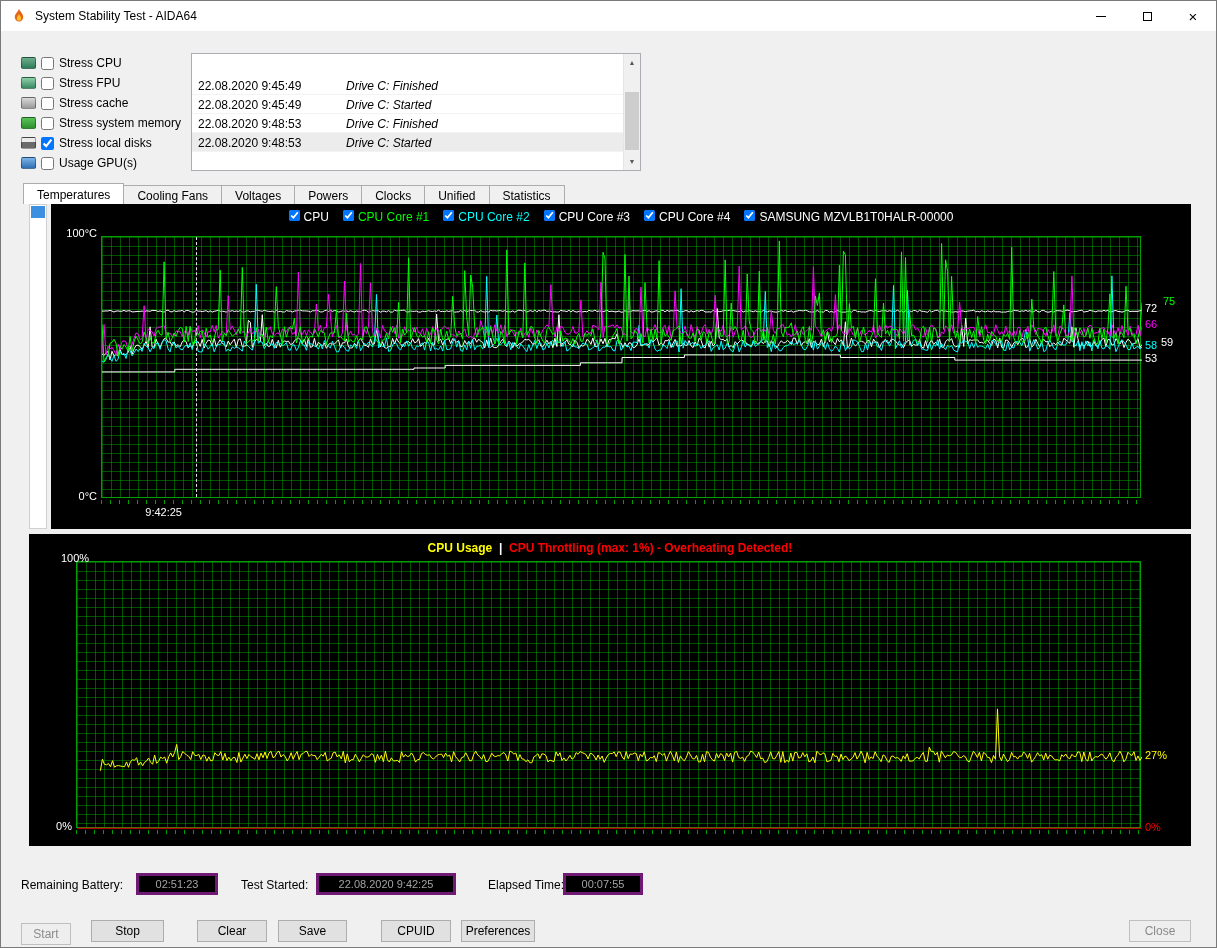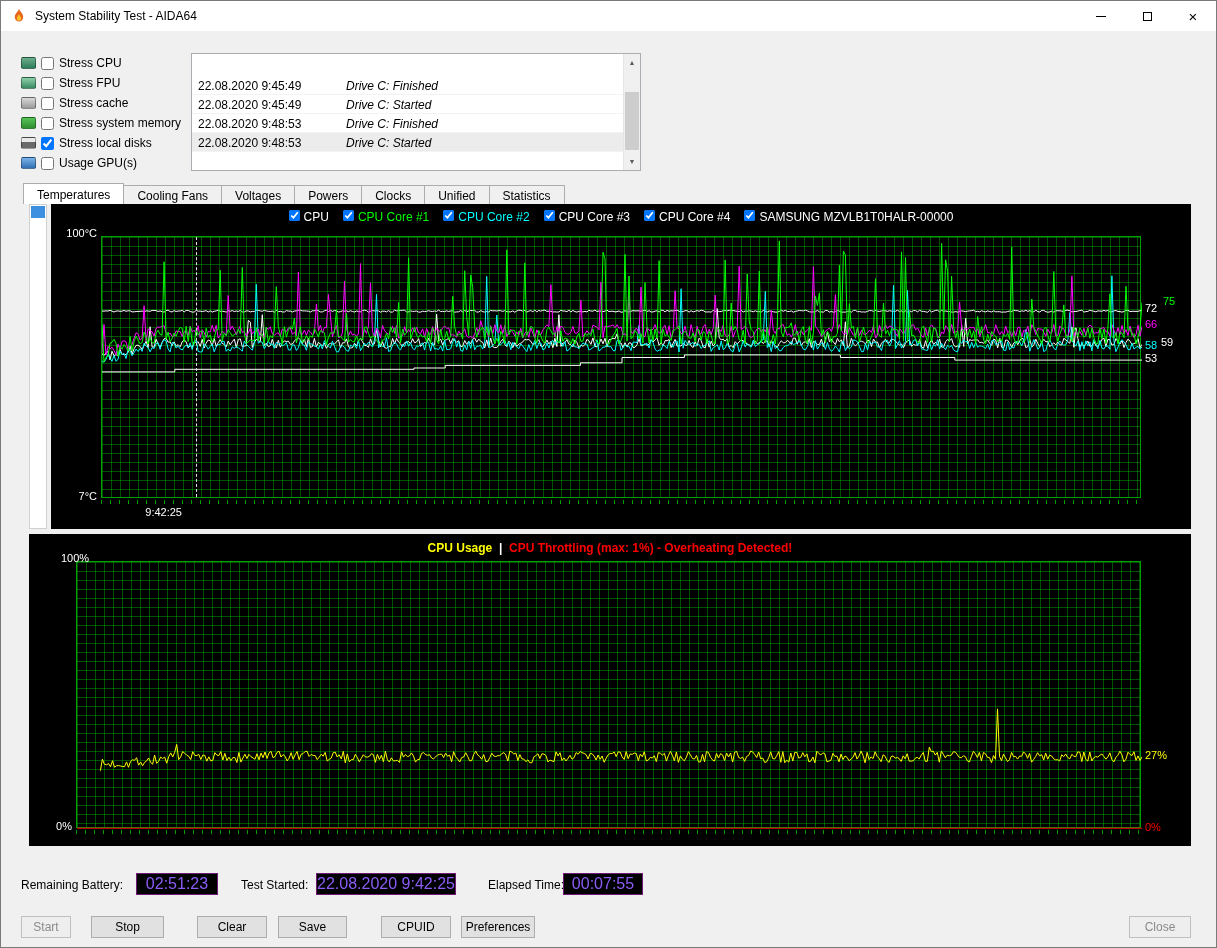--- a/index.html
+++ b/index.html
@@ -65,26 +65,26 @@
   .usage-chart .plot{left:47px;top:27px;width:1065px;height:267px;}
   .plot svg{position:absolute;left:0;top:0;}
   .axis-label{position:absolute;color:#fff;font-size:11px;}
   .rlabel{position:absolute;font-size:11px;white-space:nowrap;}
   .marker{position:absolute;top:0;bottom:0;border-left:1px dashed #e0e0e0;}
   .xticks{position:absolute;height:4px;background:repeating-linear-gradient(to right,#00a000 0 1px,transparent 1px 9px);}
   .usage-title{position:absolute;top:7px;left:0;right:0;text-align:center;font-size:12px;font-weight:bold;z-index:3;}
   
   .footer{position:relative;height:62px;margin-top:8px;}
   .f-label{position:absolute;top:24px;white-space:nowrap;}
-  .f-value{position:absolute;top:19px;height:22px;background:#000;color:#8b5cf6;border:1px solid #701a75;display:flex;align-items:center;justify-content:center;font-size:16px;}
+  .f-value{position:absolute;top:19px;height:22px;background:#000;color:#a3a3a3;border:3px solid #701a75;display:flex;align-items:center;justify-content:center;font-size:11px;}
   
   .btn-row{display:flex;align-items:center;}
   .btn{height:22px;background:#e1e1e1;border:1px solid #adadad;font-size:12px;font-family:inherit;color:#000;}
   .btn:disabled{color:#8a8a8a;background:#eeeeee;border-color:#bfbfbf;}
-  .btn-start{width:50px;}
+  .btn-start{width:50px;margin-top:7px;}
   .btn-stop{width:73px;margin-left:20px;}
   .btn-clear{width:70px;margin-left:33px;}
   .btn-save{width:69px;margin-left:11px;}
   .btn-cpuid{width:70px;margin-left:34px;}
   .btn-preferences{width:74px;margin-left:10px;}
   .btn-close{width:62px;margin-left:auto;}
 </style>
 </head>
 <body>
 
@@ -218,21 +218,21 @@
               <polyline points="0.0,74.1 2.0,74.1 4.0,73.9 6.0,74.0 8.0,73.4 10.0,74.1 12.0,75.0 14.0,74.1 16.0,73.9 18.0,74.3 20.0,74.2 22.0,73.4 24.0,74.3 26.1,73.8 28.1,73.8 30.1,74.9 32.1,74.8 34.1,74.6 36.1,74.4 38.1,74.4 40.1,74.0 42.1,74.9 44.1,73.9 46.1,74.0 48.1,74.3 50.1,73.4 52.1,73.5 54.1,73.6 56.1,74.5 58.1,73.9 60.1,74.7 62.1,75.1 64.1,73.6 66.1,73.1 68.1,74.6 70.1,74.9 72.1,73.6 74.1,74.5 76.1,74.0 78.2,74.0 80.2,73.4 82.2,74.9 84.2,73.4 86.2,73.5 88.2,74.4 90.2,75.1 92.2,75.0 94.2,73.4 96.2,74.2 98.2,74.1 100.2,74.6 102.2,74.1 104.2,73.7 106.2,75.0 108.2,73.8 110.2,75.1 112.2,74.3 114.2,73.9 116.2,73.1 118.2,74.3 120.2,74.2 122.2,74.5 124.2,75.1 126.2,73.7 128.2,74.3 130.3,73.6 132.3,74.6 134.3,74.0 136.3,74.5 138.3,73.4 140.3,74.9 142.3,74.9 144.3,73.9 146.3,73.9 148.3,74.9 150.3,74.4 152.3,74.4 154.3,73.2 156.3,73.4 158.3,73.9 160.3,74.3 162.3,73.3 164.3,74.0 166.3,74.3 168.3,74.5 170.3,74.1 172.3,75.2 174.3,73.3 176.3,74.6 178.3,74.3 180.3,74.9 182.4,75.0 184.4,73.6 186.4,74.1 188.4,74.1 190.4,75.0 192.4,74.0 194.4,73.9 196.4,73.3 198.4,73.2 200.4,73.9 202.4,73.9 204.4,74.0 206.4,74.2 208.4,75.0 210.4,73.8 212.4,73.8 214.4,73.1 216.4,73.7 218.4,74.9 220.4,74.9 222.4,73.8 224.4,73.2 226.4,74.5 228.4,73.3 230.4,74.4 232.4,73.6 234.5,73.8 236.5,75.0 238.5,74.6 240.5,73.8 242.5,74.2 244.5,73.9 246.5,74.7 248.5,73.7 250.5,74.5 252.5,75.0 254.5,74.0 256.5,74.4 258.5,74.8 260.5,73.5 262.5,73.2 264.5,73.6 266.5,75.2 268.5,74.3 270.5,73.4 272.5,74.0 274.5,73.7 276.5,73.9 278.5,75.2 280.5,74.2 282.5,74.2 284.5,74.9 286.6,73.5 288.6,75.1 290.6,75.0 292.6,73.1 294.6,73.9 296.6,73.7 298.6,73.4 300.6,73.3 302.6,73.1 304.6,75.1 306.6,74.8 308.6,73.9 310.6,74.4 312.6,74.3 314.6,74.1 316.6,75.1 318.6,75.1 320.6,74.2 322.6,74.6 324.6,74.3 326.6,73.7 328.6,74.3 330.6,74.5 332.6,74.0 334.6,74.4 336.6,73.1 338.7,74.6 340.7,74.3 342.7,74.7 344.7,73.8 346.7,74.5 348.7,74.0 350.7,73.8 352.7,75.2 354.7,74.9 356.7,74.8 358.7,73.5 360.7,74.9 362.7,73.5 364.7,74.8 366.7,73.9 368.7,73.5 370.7,73.6 372.7,73.5 374.7,75.0 376.7,75.0 378.7,73.6 380.7,74.7 382.7,75.0 384.7,74.5 386.7,75.0 388.7,73.3 390.8,73.9 392.8,73.7 394.8,74.0 396.8,73.6 398.8,73.7 400.8,74.4 402.8,73.6 404.8,74.7 406.8,74.8 408.8,74.9 410.8,73.9 412.8,75.2 414.8,74.0 416.8,73.2 418.8,73.4 420.8,74.1 422.8,73.4 424.8,75.1 426.8,74.1 428.8,73.6 430.8,74.7 432.8,73.1 434.8,74.9 436.8,73.4 438.8,74.2 440.8,73.3 442.9,73.1 444.9,74.4 446.9,74.2 448.9,74.3 450.9,75.0 452.9,74.8 454.9,75.0 456.9,75.0 458.9,73.2 460.9,74.0 462.9,74.0 464.9,74.7 466.9,73.2 468.9,75.0 470.9,73.4 472.9,74.6 474.9,75.1 476.9,74.3 478.9,74.4 480.9,74.9 482.9,74.4 484.9,74.9 486.9,73.3 488.9,74.0 490.9,74.2 492.9,73.1 495.0,74.5 497.0,74.0 499.0,74.1 501.0,74.7 503.0,74.1 505.0,73.2 507.0,74.6 509.0,74.2 511.0,74.3 513.0,74.9 515.0,74.7 517.0,73.9 519.0,75.2 521.0,75.0 523.0,73.6 525.0,74.9 527.0,74.7 529.0,74.3 531.0,73.6 533.0,73.9 535.0,73.9 537.0,73.8 539.0,74.4 541.0,73.6 543.0,73.3 545.0,74.5 547.1,73.7 549.1,75.0 551.1,74.9 553.1,74.1 555.1,73.8 557.1,75.0 559.1,73.3 561.1,73.3 563.1,74.9 565.1,73.3 567.1,74.4 569.1,73.7 571.1,74.0 573.1,73.6 575.1,73.2 577.1,74.3 579.1,74.7 581.1,74.5 583.1,73.7 585.1,73.7 587.1,75.1 589.1,73.7 591.1,74.9 593.1,74.3 595.1,73.6 597.1,74.3 599.2,73.2 601.2,73.6 603.2,74.9 605.2,75.0 607.2,74.8 609.2,75.2 611.2,73.2 613.2,74.7 615.2,73.8 617.2,74.6 619.2,74.5 621.2,73.7 623.2,73.6 625.2,73.9 627.2,73.2 629.2,74.0 631.2,73.5 633.2,74.0 635.2,74.4 637.2,74.6 639.2,73.3 641.2,75.0 643.2,74.0 645.2,74.3 647.2,73.8 649.2,74.1 651.3,74.8 653.3,73.8 655.3,74.6 657.3,74.6 659.3,75.0 661.3,73.3 663.3,74.4 665.3,75.0 667.3,74.0 669.3,74.3 671.3,74.8 673.3,75.1 675.3,75.1 677.3,74.4 679.3,73.3 681.3,74.3 683.3,73.3 685.3,74.5 687.3,74.5 689.3,73.9 691.3,75.2 693.3,74.4 695.3,74.0 697.3,73.5 699.3,73.7 701.3,73.9 703.4,73.2 705.4,73.9 707.4,74.8 709.4,75.0 711.4,74.9 713.4,74.7 715.4,73.4 717.4,74.9 719.4,74.9 721.4,75.1 723.4,73.4 725.4,73.6 727.4,75.1 729.4,74.4 731.4,75.2 733.4,74.7 735.4,73.5 737.4,74.2 739.4,75.2 741.4,75.1 743.4,75.1 745.4,74.4 747.4,74.1 749.4,75.2 751.4,73.4 753.4,73.3 755.5,74.7 757.5,74.5 759.5,75.0 761.5,74.9 763.5,75.1 765.5,74.3 767.5,73.6 769.5,73.6 771.5,74.4 773.5,73.4 775.5,74.2 777.5,74.5 779.5,73.9 781.5,73.8 783.5,73.8 785.5,74.4 787.5,73.7 789.5,74.2 791.5,74.3 793.5,74.3 795.5,73.2 797.5,74.6 799.5,73.9 801.5,75.1 803.5,73.9 805.5,74.9 807.6,73.9 809.6,74.7 811.6,73.5 813.6,73.7 815.6,74.8 817.6,73.2 819.6,74.3 821.6,74.4 823.6,74.8 825.6,75.2 827.6,73.3 829.6,74.9 831.6,74.1 833.6,73.4 835.6,73.3 837.6,74.9 839.6,73.3 841.6,74.4 843.6,74.0 845.6,74.5 847.6,74.5 849.6,75.0 851.6,75.1 853.6,74.6 855.6,75.1 857.6,74.6 859.7,73.9 861.7,74.2 863.7,74.7 865.7,74.1 867.7,73.9 869.7,73.6 871.7,73.2 873.7,74.8 875.7,74.3 877.7,74.9 879.7,73.7 881.7,74.5 883.7,74.9 885.7,73.9 887.7,74.6 889.7,74.9 891.7,73.8 893.7,74.8 895.7,74.7 897.7,74.7 899.7,75.2 901.7,75.0 903.7,75.1 905.7,74.5 907.7,74.1 909.7,74.5 911.8,73.2 913.8,73.7 915.8,73.7 917.8,74.6 919.8,73.8 921.8,74.3 923.8,73.3 925.8,74.4 927.8,73.6 929.8,74.8 931.8,74.7 933.8,73.2 935.8,74.6 937.8,75.0 939.8,73.4 941.8,73.4 943.8,74.7 945.8,75.2 947.8,74.9 949.8,74.2 951.8,75.1 953.8,73.8 955.8,73.7 957.8,73.8 959.8,74.1 961.8,74.8 963.9,73.2 965.9,73.2 967.9,73.8 969.9,74.9 971.9,74.5 973.9,74.5 975.9,74.1 977.9,73.5 979.9,73.2 981.9,75.1 983.9,74.6 985.9,74.4 987.9,73.2 989.9,73.9 991.9,74.2 993.9,74.9 995.9,73.9 997.9,74.0 999.9,74.3 1001.9,73.3 1003.9,74.2 1005.9,73.2 1007.9,74.9 1009.9,74.7 1011.9,73.9 1013.9,73.5 1016.0,74.5 1018.0,74.6 1020.0,75.1 1022.0,74.5 1024.0,73.4 1026.0,73.3 1028.0,74.6 1030.0,74.3 1032.0,74.3 1034.0,74.4 1036.0,74.3 1038.0,73.7 1040.0,73.4" fill="none" stroke="#ffffff" stroke-width="1"></polyline>
               <polyline points="0.0,134.9 72.8,134.9 72.8,132.3 312.0,132.3 312.0,131.0 343.2,131.0 343.2,128.4 478.4,128.4 478.4,125.8 520.0,125.8 520.0,120.5 582.4,120.5 582.4,117.9 707.2,117.9 707.2,117.9 738.4,117.9 738.4,120.5 852.8,120.5 852.8,123.1 1040.0,123.1 1040.0,123.1" fill="none" stroke="#ffffff" stroke-width="1"></polyline>
               <polyline points="0.0,116.8 2.0,118.6 4.0,115.7 6.0,114.5 8.0,122.9 10.0,114.3 12.0,118.8 14.0,117.6 16.0,118.6 18.0,112.3 20.0,117.4 22.0,117.4 24.0,117.5 26.1,115.4 28.1,109.1 30.1,117.1 32.1,111.8 34.1,108.4 36.1,108.2 38.1,109.4 40.1,112.6 42.1,108.4 44.1,104.3 46.1,110.6 48.1,89.8 50.1,110.0 52.1,110.0 54.1,102.2 56.1,107.2 58.1,110.4 60.1,105.4 62.1,101.8 64.1,101.3 66.1,105.1 68.1,105.0 70.1,108.6 72.1,104.8 74.1,109.2 76.1,107.6 78.2,109.8 80.2,104.9 82.2,102.7 84.2,105.0 86.2,110.9 88.2,108.5 90.2,110.7 92.2,105.0 94.2,105.3 96.2,104.8 98.2,109.4 100.2,102.4 102.2,111.0 104.2,106.1 106.2,103.0 108.2,103.7 110.2,109.0 112.2,101.3 114.2,109.4 116.2,105.7 118.2,102.7 120.2,106.3 122.2,107.4 124.2,109.9 126.2,104.0 128.2,107.8 130.3,104.7 132.3,102.2 134.3,110.4 136.3,102.5 138.3,101.8 140.3,109.8 142.3,109.2 144.3,108.6 146.3,83.4 148.3,85.1 150.3,110.4 152.3,105.1 154.3,102.4 156.3,103.4 158.3,104.8 160.3,77.7 162.3,108.5 164.3,106.1 166.3,109.7 168.3,108.8 170.3,102.3 172.3,108.7 174.3,110.9 176.3,103.3 178.3,110.2 180.3,106.2 182.4,103.9 184.4,104.5 186.4,104.2 188.4,107.4 190.4,107.0 192.4,104.0 194.4,102.0 196.4,101.1 198.4,102.7 200.4,106.5 202.4,102.0 204.4,109.6 206.4,101.1 208.4,110.3 210.4,109.7 212.4,101.4 214.4,109.9 216.4,105.4 218.4,107.0 220.4,108.8 222.4,106.0 224.4,111.3 226.4,107.5 228.4,106.3 230.4,107.0 232.4,107.1 234.5,104.9 236.5,102.8 238.5,111.0 240.5,105.8 242.5,105.8 244.5,101.9 246.5,109.9 248.5,111.0 250.5,110.7 252.5,106.2 254.5,109.0 256.5,103.6 258.5,101.4 260.5,104.7 262.5,108.4 264.5,108.7 266.5,110.3 268.5,101.9 270.5,107.6 272.5,106.8 274.5,92.7 276.5,102.8 278.5,110.0 280.5,104.7 282.5,110.6 284.5,111.3 286.6,109.7 288.6,109.7 290.6,101.4 292.6,107.0 294.6,101.3 296.6,105.1 298.6,106.9 300.6,109.7 302.6,105.7 304.6,105.2 306.6,104.6 308.6,106.7 310.6,101.7 312.6,105.8 314.6,104.9 316.6,101.6 318.6,109.5 320.6,107.2 322.6,105.4 324.6,106.5 326.6,101.2 328.6,105.5 330.6,108.1 332.6,107.7 334.6,77.1 336.6,104.1 338.7,102.2 340.7,108.0 342.7,103.3 344.7,102.5 346.7,101.3 348.7,106.6 350.7,101.5 352.7,103.2 354.7,105.3 356.7,103.7 358.7,109.7 360.7,109.2 362.7,103.5 364.7,107.3 366.7,104.3 368.7,106.7 370.7,102.4 372.7,100.9 374.7,105.2 376.7,102.1 378.7,104.3 380.7,105.4 382.7,111.0 384.7,102.9 386.7,110.4 388.7,101.0 390.8,109.8 392.8,110.6 394.8,110.6 396.8,108.0 398.8,104.6 400.8,102.2 402.8,107.6 404.8,109.7 406.8,104.2 408.8,106.0 410.8,110.7 412.8,105.5 414.8,109.4 416.8,107.1 418.8,106.2 420.8,104.9 422.8,102.3 424.8,102.9 426.8,102.5 428.8,104.2 430.8,107.5 432.8,106.6 434.8,104.7 436.8,102.7 438.8,109.1 440.8,109.7 442.9,106.6 444.9,103.2 446.9,106.9 448.9,104.4 450.9,110.7 452.9,101.2 454.9,109.6 456.9,77.7 458.9,109.4 460.9,106.0 462.9,105.6 464.9,102.6 466.9,107.1 468.9,107.7 470.9,109.8 472.9,103.2 474.9,105.4 476.9,110.9 478.9,108.2 480.9,109.2 482.9,107.7 484.9,102.4 486.9,103.7 488.9,107.4 490.9,100.9 492.9,109.4 495.0,109.8 497.0,107.3 499.0,102.0 501.0,106.8 503.0,101.3 505.0,109.8 507.0,102.7 509.0,102.3 511.0,101.2 513.0,101.8 515.0,96.8 517.0,106.6 519.0,105.8 521.0,110.6 523.0,105.7 525.0,110.0 527.0,105.8 529.0,106.1 531.0,110.4 533.0,110.3 535.0,107.7 537.0,101.8 539.0,108.9 541.0,108.2 543.0,106.6 545.0,108.4 547.1,107.3 549.1,102.8 551.1,105.0 553.1,102.6 555.1,100.8 557.1,108.3 559.1,105.6 561.1,108.7 563.1,103.6 565.1,103.8 567.1,102.5 569.1,110.6 571.1,106.2 573.1,102.4 575.1,109.2 577.1,108.6 579.1,109.0 581.1,106.2 583.1,108.0 585.1,108.4 587.1,103.5 589.1,109.0 591.1,110.5 593.1,105.0 595.1,108.7 597.1,101.2 599.2,103.7 601.2,110.0 603.2,110.9 605.2,102.6 607.2,110.2 609.2,104.2 611.2,109.0 613.2,106.7 615.2,71.5 617.2,100.9 619.2,102.7 621.2,102.3 623.2,104.1 625.2,101.8 627.2,110.1 629.2,108.5 631.2,110.7 633.2,104.7 635.2,107.0 637.2,104.8 639.2,102.8 641.2,103.9 643.2,104.5 645.2,107.3 647.2,107.8 649.2,109.4 651.3,105.8 653.3,104.3 655.3,106.9 657.3,105.7 659.3,104.1 661.3,106.6 663.3,103.9 665.3,104.1 667.3,109.5 669.3,103.7 671.3,107.0 673.3,108.9 675.3,110.2 677.3,106.4 679.3,103.7 681.3,105.9 683.3,105.6 685.3,103.5 687.3,104.8 689.3,107.5 691.3,101.0 693.3,101.3 695.3,107.3 697.3,101.6 699.3,108.9 701.3,105.3 703.4,104.9 705.4,106.8 707.4,101.7 709.4,110.5 711.4,104.3 713.4,105.4 715.4,107.5 717.4,107.4 719.4,102.2 721.4,109.6 723.4,102.5 725.4,95.2 727.4,104.7 729.4,102.1 731.4,105.1 733.4,107.6 735.4,101.4 737.4,104.8 739.4,102.8 741.4,108.6 743.4,84.8 745.4,110.9 747.4,109.0 749.4,101.2 751.4,106.8 753.4,108.9 755.5,107.0 757.5,104.3 759.5,104.2 761.5,105.1 763.5,107.0 765.5,103.4 767.5,103.8 769.5,109.6 771.5,102.1 773.5,105.2 775.5,105.0 777.5,110.9 779.5,106.2 781.5,104.1 783.5,102.3 785.5,106.1 787.5,105.5 789.5,102.0 791.5,102.6 793.5,104.1 795.5,106.5 797.5,107.9 799.5,107.0 801.5,110.6 803.5,106.3 805.5,103.6 807.6,103.3 809.6,109.4 811.6,107.4 813.6,108.2 815.6,107.8 817.6,102.6 819.6,109.9 821.6,111.2 823.6,103.6 825.6,111.1 827.6,106.0 829.6,102.9 831.6,107.4 833.6,105.2 835.6,108.3 837.6,102.1 839.6,110.1 841.6,110.2 843.6,104.7 845.6,102.5 847.6,103.8 849.6,101.6 851.6,107.9 853.6,110.0 855.6,109.0 857.6,110.2 859.7,88.2 861.7,109.5 863.7,81.1 865.7,106.9 867.7,102.6 869.7,103.4 871.7,103.0 873.7,102.9 875.7,102.9 877.7,105.7 879.7,105.3 881.7,106.3 883.7,103.7 885.7,103.0 887.7,106.4 889.7,108.4 891.7,102.1 893.7,103.0 895.7,110.9 897.7,100.9 899.7,110.3 901.7,110.9 903.7,103.0 905.7,103.3 907.7,106.3 909.7,110.2 911.8,105.9 913.8,104.3 915.8,107.7 917.8,103.6 919.8,101.2 921.8,102.4 923.8,110.5 925.8,109.7 927.8,102.1 929.8,110.1 931.8,107.8 933.8,102.2 935.8,106.6 937.8,109.6 939.8,104.9 941.8,102.4 943.8,104.8 945.8,104.5 947.8,109.7 949.8,107.6 951.8,105.9 953.8,107.9 955.8,105.2 957.8,107.7 959.8,108.1 961.8,101.3 963.9,102.9 965.9,104.7 967.9,106.3 969.9,89.9 971.9,110.3 973.9,90.8 975.9,101.5 977.9,110.2 979.9,106.6 981.9,109.2 983.9,107.2 985.9,104.1 987.9,109.3 989.9,108.9 991.9,104.4 993.9,108.8 995.9,109.2 997.9,106.3 999.9,102.4 1001.9,101.1 1003.9,109.6 1005.9,102.4 1007.9,102.7 1009.9,108.1 1011.9,107.6 1013.9,101.6 1016.0,104.6 1018.0,107.0 1020.0,103.6 1022.0,110.6 1024.0,105.4 1026.0,102.1 1028.0,104.2 1030.0,107.6 1032.0,106.5 1034.0,105.7 1036.0,101.7 1038.0,110.7 1040.0,107.4" fill="none" stroke="#ffffff" stroke-width="1"></polyline>
               <polyline points="0.0,124.0 2.0,125.3 4.0,122.3 6.0,116.8 8.0,121.6 10.0,124.3 12.0,118.4 14.0,124.3 16.0,122.4 18.0,114.1 20.0,117.7 22.0,116.4 24.0,121.5 26.1,112.1 28.1,113.5 30.1,118.8 32.1,115.7 34.1,112.0 36.1,114.5 38.1,111.6 40.1,114.4 42.1,106.2 44.1,109.2 46.1,110.7 48.1,114.8 50.1,110.6 52.1,111.5 54.1,106.7 56.1,105.7 58.1,112.4 60.1,105.6 62.1,102.8 64.1,103.7 66.1,111.8 68.1,114.9 70.1,105.5 72.1,105.9 74.1,111.0 76.1,109.1 78.2,111.9 80.2,113.0 82.2,110.0 84.2,108.0 86.2,110.5 88.2,105.8 90.2,112.5 92.2,104.5 94.2,103.3 96.2,114.4 98.2,115.0 100.2,114.7 102.2,106.9 104.2,108.6 106.2,112.2 108.2,109.4 110.2,107.1 112.2,114.8 114.2,109.9 116.2,107.4 118.2,107.7 120.2,104.5 122.2,104.3 124.2,114.3 126.2,112.0 128.2,114.1 130.3,109.9 132.3,111.3 134.3,109.7 136.3,110.8 138.3,112.3 140.3,114.2 142.3,104.1 144.3,107.3 146.3,109.4 148.3,111.2 150.3,113.2 152.3,106.6 154.3,47.3 156.3,106.2 158.3,104.6 160.3,105.3 162.3,111.7 164.3,108.3 166.3,103.9 168.3,107.7 170.3,106.7 172.3,111.3 174.3,105.3 176.3,107.2 178.3,106.2 180.3,108.7 182.4,107.9 184.4,105.5 186.4,112.8 188.4,113.2 190.4,107.9 192.4,107.9 194.4,113.5 196.4,110.7 198.4,103.6 200.4,107.8 202.4,108.2 204.4,113.3 206.4,105.2 208.4,106.6 210.4,107.4 212.4,109.2 214.4,109.6 216.4,112.1 218.4,107.2 220.4,112.0 222.4,103.6 224.4,107.7 226.4,109.0 228.4,111.1 230.4,104.1 232.4,109.2 234.5,114.8 236.5,114.9 238.5,109.7 240.5,108.6 242.5,110.3 244.5,113.6 246.5,114.2 248.5,108.0 250.5,109.5 252.5,107.4 254.5,111.4 256.5,103.3 258.5,113.7 260.5,110.2 262.5,106.2 264.5,108.2 266.5,105.2 268.5,107.5 270.5,110.1 272.5,102.6 274.5,57.4 276.5,111.0 278.5,107.3 280.5,109.5 282.5,109.7 284.5,100.8 286.6,114.4 288.6,113.6 290.6,108.0 292.6,105.3 294.6,106.7 296.6,111.4 298.6,112.9 300.6,107.4 302.6,109.6 304.6,103.9 306.6,109.2 308.6,105.8 310.6,111.3 312.6,112.8 314.6,108.8 316.6,109.6 318.6,107.4 320.6,105.9 322.6,113.1 324.6,104.1 326.6,105.2 328.6,114.0 330.6,105.3 332.6,112.1 334.6,111.7 336.6,112.6 338.7,108.9 340.7,114.1 342.7,103.3 344.7,112.5 346.7,112.5 348.7,111.7 350.7,104.9 352.7,101.6 354.7,110.1 356.7,104.0 358.7,113.5 360.7,114.3 362.7,107.9 364.7,112.8 366.7,104.2 368.7,111.3 370.7,102.8 372.7,112.8 374.7,109.3 376.7,109.1 378.7,108.3 380.7,112.1 382.7,106.4 384.7,39.4 386.7,110.1 388.7,110.3 390.8,108.3 392.8,106.4 394.8,78.0 396.8,107.7 398.8,107.8 400.8,105.1 402.8,103.5 404.8,109.1 406.8,105.0 408.8,112.8 410.8,105.3 412.8,108.4 414.8,109.8 416.8,111.7 418.8,106.9 420.8,109.1 422.8,112.1 424.8,114.6 426.8,107.6 428.8,113.5 430.8,108.1 432.8,103.5 434.8,111.6 436.8,105.8 438.8,106.0 440.8,112.8 442.9,111.8 444.9,105.8 446.9,111.0 448.9,105.0 450.9,103.4 452.9,107.9 454.9,103.3 456.9,105.5 458.9,105.2 460.9,109.5 462.9,104.6 464.9,114.1 466.9,112.7 468.9,110.2 470.9,107.1 472.9,109.9 474.9,110.0 476.9,111.8 478.9,108.8 480.9,105.9 482.9,107.2 484.9,107.0 486.9,113.0 488.9,112.2 490.9,110.6 492.9,109.4 495.0,102.8 497.0,114.0 499.0,112.5 501.0,110.0 503.0,110.2 505.0,107.2 507.0,110.0 509.0,109.5 511.0,113.5 513.0,113.9 515.0,103.6 517.0,102.8 519.0,113.4 521.0,110.4 523.0,107.6 525.0,110.0 527.0,109.2 529.0,113.6 531.0,105.3 533.0,105.1 535.0,105.7 537.0,88.4 539.0,108.0 541.0,107.5 543.0,107.6 545.0,106.3 547.1,111.1 549.1,102.5 551.1,105.7 553.1,112.1 555.1,114.4 557.1,113.1 559.1,113.0 561.1,107.7 563.1,109.1 565.1,111.5 567.1,104.2 569.1,107.4 571.1,110.3 573.1,105.1 575.1,103.9 577.1,115.0 579.1,51.7 581.1,111.2 583.1,103.4 585.1,106.7 587.1,107.3 589.1,106.7 591.1,105.3 593.1,109.4 595.1,106.8 597.1,107.5 599.2,111.5 601.2,108.7 603.2,108.6 605.2,105.7 607.2,103.6 609.2,114.4 611.2,110.5 613.2,109.5 615.2,107.6 617.2,113.0 619.2,104.0 621.2,112.7 623.2,111.0 625.2,106.3 627.2,110.7 629.2,113.7 631.2,114.7 633.2,107.7 635.2,106.5 637.2,114.9 639.2,110.2 641.2,104.0 643.2,110.1 645.2,106.5 647.2,108.8 649.2,110.1 651.3,103.1 653.3,109.5 655.3,107.7 657.3,106.9 659.3,103.1 661.3,102.9 663.3,54.4 665.3,110.6 667.3,107.0 669.3,114.6 671.3,104.3 673.3,111.6 675.3,109.8 677.3,113.8 679.3,113.7 681.3,110.4 683.3,108.9 685.3,108.6 687.3,107.4 689.3,104.3 691.3,107.6 693.3,106.8 695.3,106.1 697.3,103.2 699.3,108.1 701.3,112.1 703.4,112.8 705.4,109.4 707.4,105.0 709.4,103.4 711.4,113.1 713.4,103.6 715.4,112.2 717.4,109.1 719.4,105.9 721.4,106.4 723.4,112.4 725.4,105.5 727.4,111.6 729.4,114.4 731.4,112.5 733.4,109.0 735.4,111.4 737.4,115.0 739.4,105.6 741.4,104.1 743.4,113.7 745.4,109.6 747.4,111.8 749.4,109.9 751.4,102.9 753.4,103.4 755.5,104.8 757.5,109.5 759.5,114.7 761.5,114.6 763.5,106.4 765.5,113.0 767.5,104.2 769.5,106.8 771.5,105.8 773.5,104.9 775.5,109.9 777.5,110.2 779.5,113.5 781.5,105.0 783.5,103.9 785.5,103.4 787.5,109.2 789.5,105.3 791.5,48.4 793.5,111.7 795.5,107.4 797.5,103.6 799.5,111.1 801.5,107.6 803.5,104.7 805.5,53.4 807.6,107.9 809.6,107.6 811.6,103.4 813.6,102.6 815.6,108.9 817.6,105.0 819.6,111.9 821.6,112.3 823.6,113.2 825.6,113.3 827.6,105.2 829.6,112.7 831.6,107.4 833.6,109.2 835.6,102.6 837.6,112.0 839.6,106.3 841.6,110.2 843.6,112.7 845.6,108.3 847.6,110.1 849.6,108.5 851.6,112.9 853.6,114.3 855.6,114.9 857.6,103.9 859.7,106.4 861.7,102.7 863.7,104.9 865.7,104.4 867.7,111.5 869.7,105.2 871.7,110.7 873.7,105.2 875.7,110.3 877.7,108.9 879.7,109.2 881.7,110.1 883.7,111.4 885.7,107.1 887.7,112.6 889.7,103.7 891.7,103.2 893.7,107.5 895.7,106.9 897.7,105.4 899.7,104.2 901.7,113.2 903.7,113.6 905.7,104.8 907.7,112.7 909.7,109.9 911.8,111.1 913.8,104.7 915.8,104.9 917.8,105.2 919.8,108.8 921.8,103.3 923.8,92.4 925.8,102.6 927.8,114.2 929.8,108.0 931.8,102.6 933.8,106.3 935.8,112.2 937.8,110.4 939.8,104.2 941.8,114.6 943.8,113.4 945.8,106.2 947.8,102.8 949.8,107.2 951.8,111.3 953.8,112.8 955.8,107.2 957.8,104.0 959.8,107.2 961.8,108.2 963.9,107.7 965.9,103.0 967.9,75.5 969.9,103.7 971.9,106.2 973.9,109.2 975.9,103.8 977.9,113.7 979.9,104.7 981.9,112.1 983.9,103.8 985.9,108.9 987.9,104.9 989.9,113.8 991.9,102.7 993.9,106.4 995.9,111.8 997.9,103.4 999.9,111.0 1001.9,112.0 1003.9,108.6 1005.9,109.3 1007.9,112.3 1009.9,38.8 1011.9,103.6 1013.9,114.7 1016.0,110.1 1018.0,105.2 1020.0,102.6 1022.0,105.0 1024.0,107.8 1026.0,112.5 1028.0,112.7 1030.0,106.3 1032.0,112.0 1034.0,110.3 1036.0,109.3 1038.0,112.1 1040.0,110.0" fill="none" stroke="#00ffff" stroke-width="1"></polyline>
               <polyline points="0.0,115.6 2.0,87.4 4.0,118.2 6.0,109.3 8.0,112.0 10.0,110.2 12.0,113.5 14.0,117.7 16.0,107.1 18.0,112.7 20.0,104.3 22.0,103.8 24.0,104.9 26.1,112.4 28.1,109.5 30.1,107.3 32.1,101.0 34.1,95.9 36.1,97.0 38.1,102.9 40.1,101.4 42.1,68.7 44.1,104.1 46.1,91.7 48.1,94.0 50.1,94.7 52.1,99.1 54.1,91.3 56.1,90.0 58.1,90.2 60.1,89.3 62.1,88.6 64.1,96.1 66.1,98.1 68.1,96.0 70.1,99.6 72.1,99.0 74.1,93.9 76.1,94.6 78.2,94.6 80.2,99.5 82.2,94.8 84.2,94.3 86.2,98.6 88.2,89.2 90.2,94.9 92.2,93.2 94.2,96.7 96.2,88.7 98.2,100.7 100.2,92.8 102.2,95.6 104.2,100.1 106.2,94.5 108.2,94.9 110.2,88.3 112.2,94.7 114.2,88.4 116.2,101.0 118.2,98.3 120.2,94.4 122.2,95.6 124.2,98.6 126.2,58.5 128.2,92.7 130.3,89.1 132.3,93.2 134.3,97.7 136.3,93.0 138.3,88.9 140.3,95.5 142.3,94.5 144.3,99.0 146.3,95.9 148.3,91.2 150.3,96.9 152.3,94.3 154.3,94.5 156.3,92.2 158.3,99.8 160.3,97.3 162.3,100.6 164.3,90.2 166.3,92.5 168.3,89.8 170.3,96.8 172.3,98.3 174.3,96.5 176.3,95.8 178.3,99.5 180.3,92.0 182.4,93.8 184.4,94.5 186.4,90.8 188.4,91.2 190.4,97.2 192.4,95.3 194.4,98.8 196.4,35.1 198.4,96.9 200.4,97.3 202.4,93.0 204.4,98.2 206.4,93.2 208.4,94.9 210.4,97.9 212.4,96.2 214.4,66.9 216.4,93.8 218.4,88.3 220.4,96.1 222.4,90.4 224.4,90.8 226.4,57.4 228.4,78.7 230.4,99.8 232.4,93.5 234.5,88.7 236.5,100.6 238.5,99.9 240.5,95.8 242.5,44.1 244.5,91.3 246.5,98.8 248.5,94.0 250.5,98.1 252.5,97.3 254.5,99.1 256.5,96.8 258.5,26.5 260.5,100.6 262.5,92.0 264.5,96.5 266.5,88.9 268.5,45.7 270.5,94.6 272.5,99.8 274.5,91.2 276.5,94.0 278.5,100.9 280.5,88.4 282.5,93.5 284.5,95.9 286.6,97.3 288.6,93.6 290.6,89.2 292.6,96.3 294.6,88.3 296.6,101.1 298.6,99.4 300.6,98.8 302.6,89.7 304.6,96.0 306.6,92.5 308.6,95.5 310.6,90.7 312.6,95.0 314.6,90.2 316.6,95.8 318.6,96.6 320.6,91.8 322.6,100.1 324.6,91.5 326.6,97.0 328.6,97.2 330.6,89.5 332.6,97.7 334.6,90.7 336.6,93.7 338.7,94.7 340.7,90.7 342.7,89.0 344.7,91.5 346.7,90.8 348.7,98.1 350.7,97.7 352.7,98.4 354.7,100.2 356.7,94.0 358.7,97.3 360.7,95.3 362.7,91.8 364.7,99.2 366.7,100.4 368.7,99.4 370.7,101.0 372.7,96.9 374.7,90.6 376.7,97.4 378.7,83.7 380.7,90.8 382.7,92.8 384.7,94.9 386.7,99.7 388.7,88.6 390.8,96.7 392.8,87.8 394.8,94.1 396.8,95.8 398.8,87.8 400.8,96.5 402.8,88.6 404.8,99.6 406.8,95.7 408.8,92.2 410.8,95.4 412.8,99.0 414.8,95.0 416.8,98.4 418.8,91.2 420.8,100.4 422.8,96.3 424.8,94.2 426.8,100.3 428.8,90.8 430.8,96.3 432.8,101.1 434.8,92.9 436.8,97.5 438.8,97.7 440.8,93.2 442.9,90.4 444.9,87.8 446.9,89.6 448.9,47.6 450.9,88.3 452.9,100.1 454.9,89.6 456.9,94.0 458.9,89.1 460.9,90.4 462.9,95.4 464.9,97.0 466.9,97.1 468.9,95.3 470.9,89.4 472.9,96.1 474.9,96.1 476.9,93.9 478.9,62.9 480.9,99.6 482.9,97.0 484.9,93.7 486.9,96.4 488.9,96.0 490.9,88.1 492.9,89.2 495.0,90.1 497.0,92.9 499.0,45.0 501.0,100.6 503.0,89.1 505.0,90.0 507.0,89.2 509.0,88.9 511.0,87.9 513.0,90.8 515.0,87.8 517.0,91.3 519.0,89.9 521.0,97.9 523.0,96.7 525.0,99.4 527.0,57.8 529.0,95.1 531.0,96.3 533.0,92.2 535.0,91.6 537.0,96.4 539.0,50.1 541.0,99.1 543.0,99.5 545.0,90.2 547.1,93.2 549.1,93.9 551.1,92.1 553.1,87.6 555.1,93.7 557.1,95.6 559.1,96.0 561.1,90.2 563.1,88.3 565.1,97.5 567.1,88.7 569.1,100.7 571.1,95.6 573.1,53.8 575.1,90.8 577.1,91.8 579.1,96.8 581.1,95.2 583.1,89.1 585.1,98.8 587.1,99.4 589.1,87.6 591.1,95.5 593.1,100.7 595.1,89.3 597.1,97.3 599.2,96.4 601.2,89.9 603.2,87.5 605.2,96.9 607.2,92.3 609.2,97.5 611.2,91.0 613.2,58.1 615.2,94.4 617.2,92.5 619.2,94.4 621.2,88.2 623.2,98.6 625.2,100.0 627.2,97.6 629.2,89.3 631.2,100.3 633.2,94.5 635.2,91.7 637.2,29.0 639.2,92.4 641.2,91.4 643.2,89.0 645.2,92.2 647.2,99.4 649.2,100.4 651.3,99.2 653.3,94.5 655.3,91.8 657.3,91.3 659.3,94.7 661.3,91.9 663.3,94.6 665.3,90.0 667.3,98.4 669.3,73.3 671.3,93.3 673.3,96.4 675.3,91.3 677.3,91.8 679.3,87.9 681.3,87.8 683.3,93.0 685.3,98.3 687.3,96.8 689.3,100.1 691.3,95.8 693.3,87.6 695.3,98.4 697.3,95.3 699.3,93.4 701.3,97.7 703.4,94.6 705.4,93.2 707.4,90.6 709.4,93.4 711.4,29.7 713.4,89.3 715.4,91.8 717.4,95.2 719.4,99.8 721.4,98.0 723.4,94.1 725.4,92.6 727.4,91.1 729.4,94.5 731.4,88.5 733.4,57.6 735.4,93.9 737.4,87.6 739.4,93.1 741.4,96.8 743.4,95.8 745.4,98.2 747.4,90.6 749.4,94.5 751.4,98.1 753.4,98.1 755.5,91.3 757.5,98.3 759.5,93.2 761.5,96.9 763.5,97.6 765.5,95.6 767.5,93.1 769.5,95.4 771.5,88.7 773.5,101.0 775.5,98.0 777.5,88.4 779.5,94.1 781.5,93.3 783.5,87.9 785.5,91.4 787.5,89.0 789.5,89.8 791.5,91.7 793.5,96.3 795.5,99.3 797.5,91.5 799.5,93.9 801.5,97.4 803.5,92.9 805.5,90.8 807.6,92.4 809.6,88.1 811.6,87.9 813.6,92.9 815.6,90.9 817.6,95.1 819.6,99.0 821.6,100.2 823.6,90.7 825.6,98.5 827.6,90.4 829.6,87.8 831.6,90.5 833.6,91.5 835.6,98.4 837.6,100.7 839.6,94.8 841.6,97.0 843.6,88.9 845.6,90.7 847.6,95.9 849.6,87.5 851.6,96.1 853.6,94.9 855.6,94.2 857.6,65.0 859.7,91.1 861.7,95.3 863.7,91.4 865.7,92.0 867.7,90.4 869.7,90.8 871.7,90.0 873.7,94.6 875.7,91.7 877.7,99.9 879.7,94.2 881.7,92.8 883.7,87.6 885.7,95.8 887.7,95.4 889.7,99.3 891.7,96.8 893.7,87.7 895.7,93.3 897.7,97.6 899.7,94.5 901.7,98.0 903.7,89.1 905.7,95.7 907.7,94.0 909.7,99.4 911.8,93.7 913.8,98.6 915.8,90.7 917.8,90.2 919.8,100.2 921.8,93.1 923.8,95.2 925.8,89.1 927.8,99.7 929.8,87.7 931.8,91.5 933.8,97.6 935.8,91.2 937.8,92.1 939.8,92.0 941.8,95.5 943.8,99.3 945.8,92.3 947.8,96.0 949.8,95.7 951.8,87.6 953.8,99.0 955.8,98.6 957.8,89.0 959.8,91.5 961.8,91.9 963.9,98.2 965.9,99.4 967.9,92.1 969.9,38.9 971.9,99.2 973.9,93.5 975.9,97.9 977.9,94.4 979.9,98.3 981.9,91.3 983.9,98.5 985.9,90.2 987.9,88.1 989.9,89.5 991.9,96.6 993.9,95.6 995.9,96.0 997.9,92.0 999.9,91.3 1001.9,90.5 1003.9,94.9 1005.9,94.5 1007.9,99.0 1009.9,87.7 1011.9,93.3 1013.9,98.6 1016.0,90.5 1018.0,97.7 1020.0,88.5 1022.0,96.9 1024.0,92.6 1026.0,98.5 1028.0,89.0 1030.0,95.6 1032.0,100.5 1034.0,97.7 1036.0,88.2 1038.0,99.2 1040.0,89.1" fill="none" stroke="#ff00ff" stroke-width="1"></polyline>
               <polyline points="0.0,87.6 2.0,124.7 4.0,120.4 6.0,119.0 8.0,106.4 10.0,105.3 12.0,102.3 14.0,106.1 16.0,119.3 18.0,108.7 20.0,112.4 22.0,107.5 24.0,110.1 26.1,114.1 28.1,99.4 30.1,114.0 32.1,104.6 34.1,99.2 36.1,103.2 38.1,106.9 40.1,105.4 42.1,94.9 44.1,100.9 46.1,107.0 48.1,100.5 50.1,105.8 52.1,106.0 54.1,96.0 56.1,93.3 58.1,97.4 60.1,98.2 62.1,24.8 64.1,101.9 66.1,95.2 68.1,104.8 70.1,101.2 72.1,96.0 74.1,99.3 76.1,93.7 78.2,90.4 80.2,91.3 82.2,105.1 84.2,89.3 86.2,104.6 88.2,89.5 90.2,106.0 92.2,107.3 94.2,91.4 96.2,98.3 98.2,94.4 100.2,94.1 102.2,105.8 104.2,91.2 106.2,100.5 108.2,97.9 110.2,104.9 112.2,101.6 114.2,92.6 116.2,92.7 118.2,33.2 120.2,104.0 122.2,96.3 124.2,98.7 126.2,92.6 128.2,95.7 130.3,99.1 132.3,97.6 134.3,96.6 136.3,92.2 138.3,96.8 140.3,30.4 142.3,96.3 144.3,106.3 146.3,105.1 148.3,102.8 150.3,103.9 152.3,103.1 154.3,90.7 156.3,103.7 158.3,98.2 160.3,97.2 162.3,106.4 164.3,90.2 166.3,105.0 168.3,98.5 170.3,100.9 172.3,93.3 174.3,49.6 176.3,89.4 178.3,97.6 180.3,107.2 182.4,89.7 184.4,100.2 186.4,92.8 188.4,89.5 190.4,92.2 192.4,81.4 194.4,106.0 196.4,98.1 198.4,89.6 200.4,105.4 202.4,103.4 204.4,98.6 206.4,102.3 208.4,99.2 210.4,100.2 212.4,91.7 214.4,95.5 216.4,99.9 218.4,93.6 220.4,94.7 222.4,95.8 224.4,107.4 226.4,100.7 228.4,95.9 230.4,96.0 232.4,95.8 234.5,72.9 236.5,99.8 238.5,99.4 240.5,101.8 242.5,103.9 244.5,76.1 246.5,105.2 248.5,102.6 250.5,104.7 252.5,104.8 254.5,99.0 256.5,104.4 258.5,100.8 260.5,103.0 262.5,90.4 264.5,89.8 266.5,96.5 268.5,101.3 270.5,99.0 272.5,99.4 274.5,103.5 276.5,106.0 278.5,107.3 280.5,103.1 282.5,102.6 284.5,96.2 286.6,101.9 288.6,89.7 290.6,95.4 292.6,90.8 294.6,100.4 296.6,65.4 298.6,105.8 300.6,92.0 302.6,98.2 304.6,95.5 306.6,20.8 308.6,102.2 310.6,96.1 312.6,90.3 314.6,98.4 316.6,100.4 318.6,97.2 320.6,100.1 322.6,98.6 324.6,105.0 326.6,94.7 328.6,106.5 330.6,91.2 332.6,93.0 334.6,102.5 336.6,106.9 338.7,92.1 340.7,103.0 342.7,101.6 344.7,94.2 346.7,102.8 348.7,99.2 350.7,59.3 352.7,89.9 354.7,98.7 356.7,97.7 358.7,96.4 360.7,102.1 362.7,33.7 364.7,79.7 366.7,98.6 368.7,38.0 370.7,50.3 372.7,90.5 374.7,100.3 376.7,92.7 378.7,93.2 380.7,90.0 382.7,102.2 384.7,89.6 386.7,98.7 388.7,89.5 390.8,99.9 392.8,107.0 394.8,101.1 396.8,106.8 398.8,94.3 400.8,98.6 402.8,106.7 404.8,12.8 406.8,97.9 408.8,93.7 410.8,93.0 412.8,93.6 414.8,106.7 416.8,94.2 418.8,94.6 420.8,100.8 422.8,25.9 424.8,98.4 426.8,94.5 428.8,89.4 430.8,90.5 432.8,100.4 434.8,106.5 436.8,93.4 438.8,99.0 440.8,104.2 442.9,106.0 444.9,92.6 446.9,90.3 448.9,93.9 450.9,97.6 452.9,95.6 454.9,103.9 456.9,106.1 458.9,94.0 460.9,104.4 462.9,101.1 464.9,101.6 466.9,103.4 468.9,106.9 470.9,101.5 472.9,107.2 474.9,99.8 476.9,96.4 478.9,104.3 480.9,104.1 482.9,96.4 484.9,98.5 486.9,96.1 488.9,98.8 490.9,91.8 492.9,102.6 495.0,104.9 497.0,107.0 499.0,95.8 501.0,15.2 503.0,21.9 505.0,105.6 507.0,107.4 509.0,102.9 511.0,98.7 513.0,95.6 515.0,91.5 517.0,107.1 519.0,103.6 521.0,97.7 523.0,17.4 525.0,104.2 527.0,39.0 529.0,101.8 531.0,99.4 533.0,93.4 535.0,96.4 537.0,101.6 539.0,96.7 541.0,105.9 543.0,45.6 545.0,89.3 547.1,106.1 549.1,91.8 551.1,104.0 553.1,92.0 555.1,101.7 557.1,23.6 559.1,106.4 561.1,92.3 563.1,99.0 565.1,97.4 567.1,100.1 569.1,103.5 571.1,93.4 573.1,92.7 575.1,90.6 577.1,89.1 579.1,107.0 581.1,96.1 583.1,94.3 585.1,96.9 587.1,101.2 589.1,101.2 591.1,95.9 593.1,104.7 595.1,92.6 597.1,92.9 599.2,103.2 601.2,94.6 603.2,96.4 605.2,106.5 607.2,94.4 609.2,98.2 611.2,106.1 613.2,106.5 615.2,90.5 617.2,92.4 619.2,99.4 621.2,98.5 623.2,22.9 625.2,106.8 627.2,104.7 629.2,66.1 631.2,93.0 633.2,89.5 635.2,93.0 637.2,102.9 639.2,104.1 641.2,93.2 643.2,106.9 645.2,37.0 647.2,84.0 649.2,92.5 651.3,94.8 653.3,106.9 655.3,103.9 657.3,34.1 659.3,105.6 661.3,92.4 663.3,105.9 665.3,90.4 667.3,106.2 669.3,106.3 671.3,97.5 673.3,107.0 675.3,89.7 677.3,3.9 679.3,94.9 681.3,99.9 683.3,90.3 685.3,90.6 687.3,89.9 689.3,85.8 691.3,98.4 693.3,97.5 695.3,93.9 697.3,103.5 699.3,92.5 701.3,89.6 703.4,102.5 705.4,106.3 707.4,89.4 709.4,106.8 711.4,95.6 713.4,58.9 715.4,68.5 717.4,55.9 719.4,98.7 721.4,92.7 723.4,105.9 725.4,94.2 727.4,97.9 729.4,105.7 731.4,99.5 733.4,99.9 735.4,96.3 737.4,28.3 739.4,93.6 741.4,14.0 743.4,17.9 745.4,98.1 747.4,66.6 749.4,91.4 751.4,89.2 753.4,101.3 755.5,90.6 757.5,105.2 759.5,98.4 761.5,90.0 763.5,98.2 765.5,105.9 767.5,104.3 769.5,99.1 771.5,94.5 773.5,41.7 775.5,95.3 777.5,98.7 779.5,100.3 781.5,66.0 783.5,97.0 785.5,93.2 787.5,98.7 789.5,91.8 791.5,92.9 793.5,92.1 795.5,92.9 797.5,102.3 799.5,14.9 801.5,103.9 803.5,20.5 805.5,105.2 807.6,74.8 809.6,98.8 811.6,98.1 813.6,102.0 815.6,105.2 817.6,105.8 819.6,91.0 821.6,89.2 823.6,98.3 825.6,105.5 827.6,90.1 829.6,105.1 831.6,91.0 833.6,91.7 835.6,100.8 837.6,99.8 839.6,6.5 841.6,92.4 843.6,22.8 845.6,34.5 847.6,104.8 849.6,39.2 851.6,89.9 853.6,101.1 855.6,93.6 857.6,105.9 859.7,94.6 861.7,92.4 863.7,97.6 865.7,99.4 867.7,92.1 869.7,100.6 871.7,93.8 873.7,106.5 875.7,79.5 877.7,97.3 879.7,89.6 881.7,103.3 883.7,106.8 885.7,97.2 887.7,104.1 889.7,94.5 891.7,97.8 893.7,99.0 895.7,104.7 897.7,101.5 899.7,104.1 901.7,97.4 903.7,99.4 905.7,96.2 907.7,102.5 909.7,10.2 911.8,100.6 913.8,106.1 915.8,105.5 917.8,93.3 919.8,103.6 921.8,105.6 923.8,102.2 925.8,95.3 927.8,104.5 929.8,62.0 931.8,90.3 933.8,94.0 935.8,99.2 937.8,101.8 939.8,107.4 941.8,92.1 943.8,90.0 945.8,98.2 947.8,105.1 949.8,91.7 951.8,34.5 953.8,95.1 955.8,104.5 957.8,97.1 959.8,91.8 961.8,67.9 963.9,100.8 965.9,98.8 967.9,99.7 969.9,104.6 971.9,90.5 973.9,94.5 975.9,99.5 977.9,90.9 979.9,94.2 981.9,100.1 983.9,98.8 985.9,91.0 987.9,101.2 989.9,91.2 991.9,100.5 993.9,107.0 995.9,106.3 997.9,91.2 999.9,101.5 1001.9,92.0 1003.9,106.4 1005.9,91.1 1007.9,56.8 1009.9,99.7 1011.9,101.0 1013.9,95.5 1016.0,107.1 1018.0,95.2 1020.0,96.2 1022.0,100.6 1024.0,49.3 1026.0,93.5 1028.0,91.3 1030.0,98.6 1032.0,96.6 1034.0,106.9 1036.0,100.4 1038.0,92.4 1040.0,65.5" fill="none" stroke="#00ff00" stroke-width="1"></polyline>
             </svg>
         <div class="marker" style="left: 9.1%;"></div>
           </div>
       <div class="axis-label" style="left: 0px; top: 23px; width: 46px; text-align: right;">100°C</div>
-          <div class="axis-label" style="left: 0px; top: 286px; width: 46px; text-align: right;">7°C</div>
+          <div class="axis-label" style="left: 0px; top: 286px; width: 46px; text-align: right;">0°C</div>
           <div class="xticks" style="left: 50px; top: 296px; width: 1040px;"></div>
           <div class="rlabel" style="color: rgb(255, 255, 255); left: 1094px; top: 98.36px;">72</div>
           <div class="rlabel" style="color: rgb(0, 255, 0); left: 1112px; top: 90.5px;">75</div>
           <div class="rlabel" style="color: rgb(255, 0, 255); left: 1094px; top: 114.08px;">66</div>
           <div class="rlabel" style="color: rgb(0, 255, 255); left: 1094px; top: 135.04px;">58</div>
           <div class="rlabel" style="color: rgb(255, 255, 255); left: 1110px; top: 132.42px;">59</div>
           <div class="rlabel" style="color: rgb(255, 255, 255); left: 1094px; top: 148.14px;">53</div>
           <div class="axis-label" style="left: 82.64px; top: 302px; width: 60px; text-align: center;">9:42:25</div>
         </div>
     </div>

